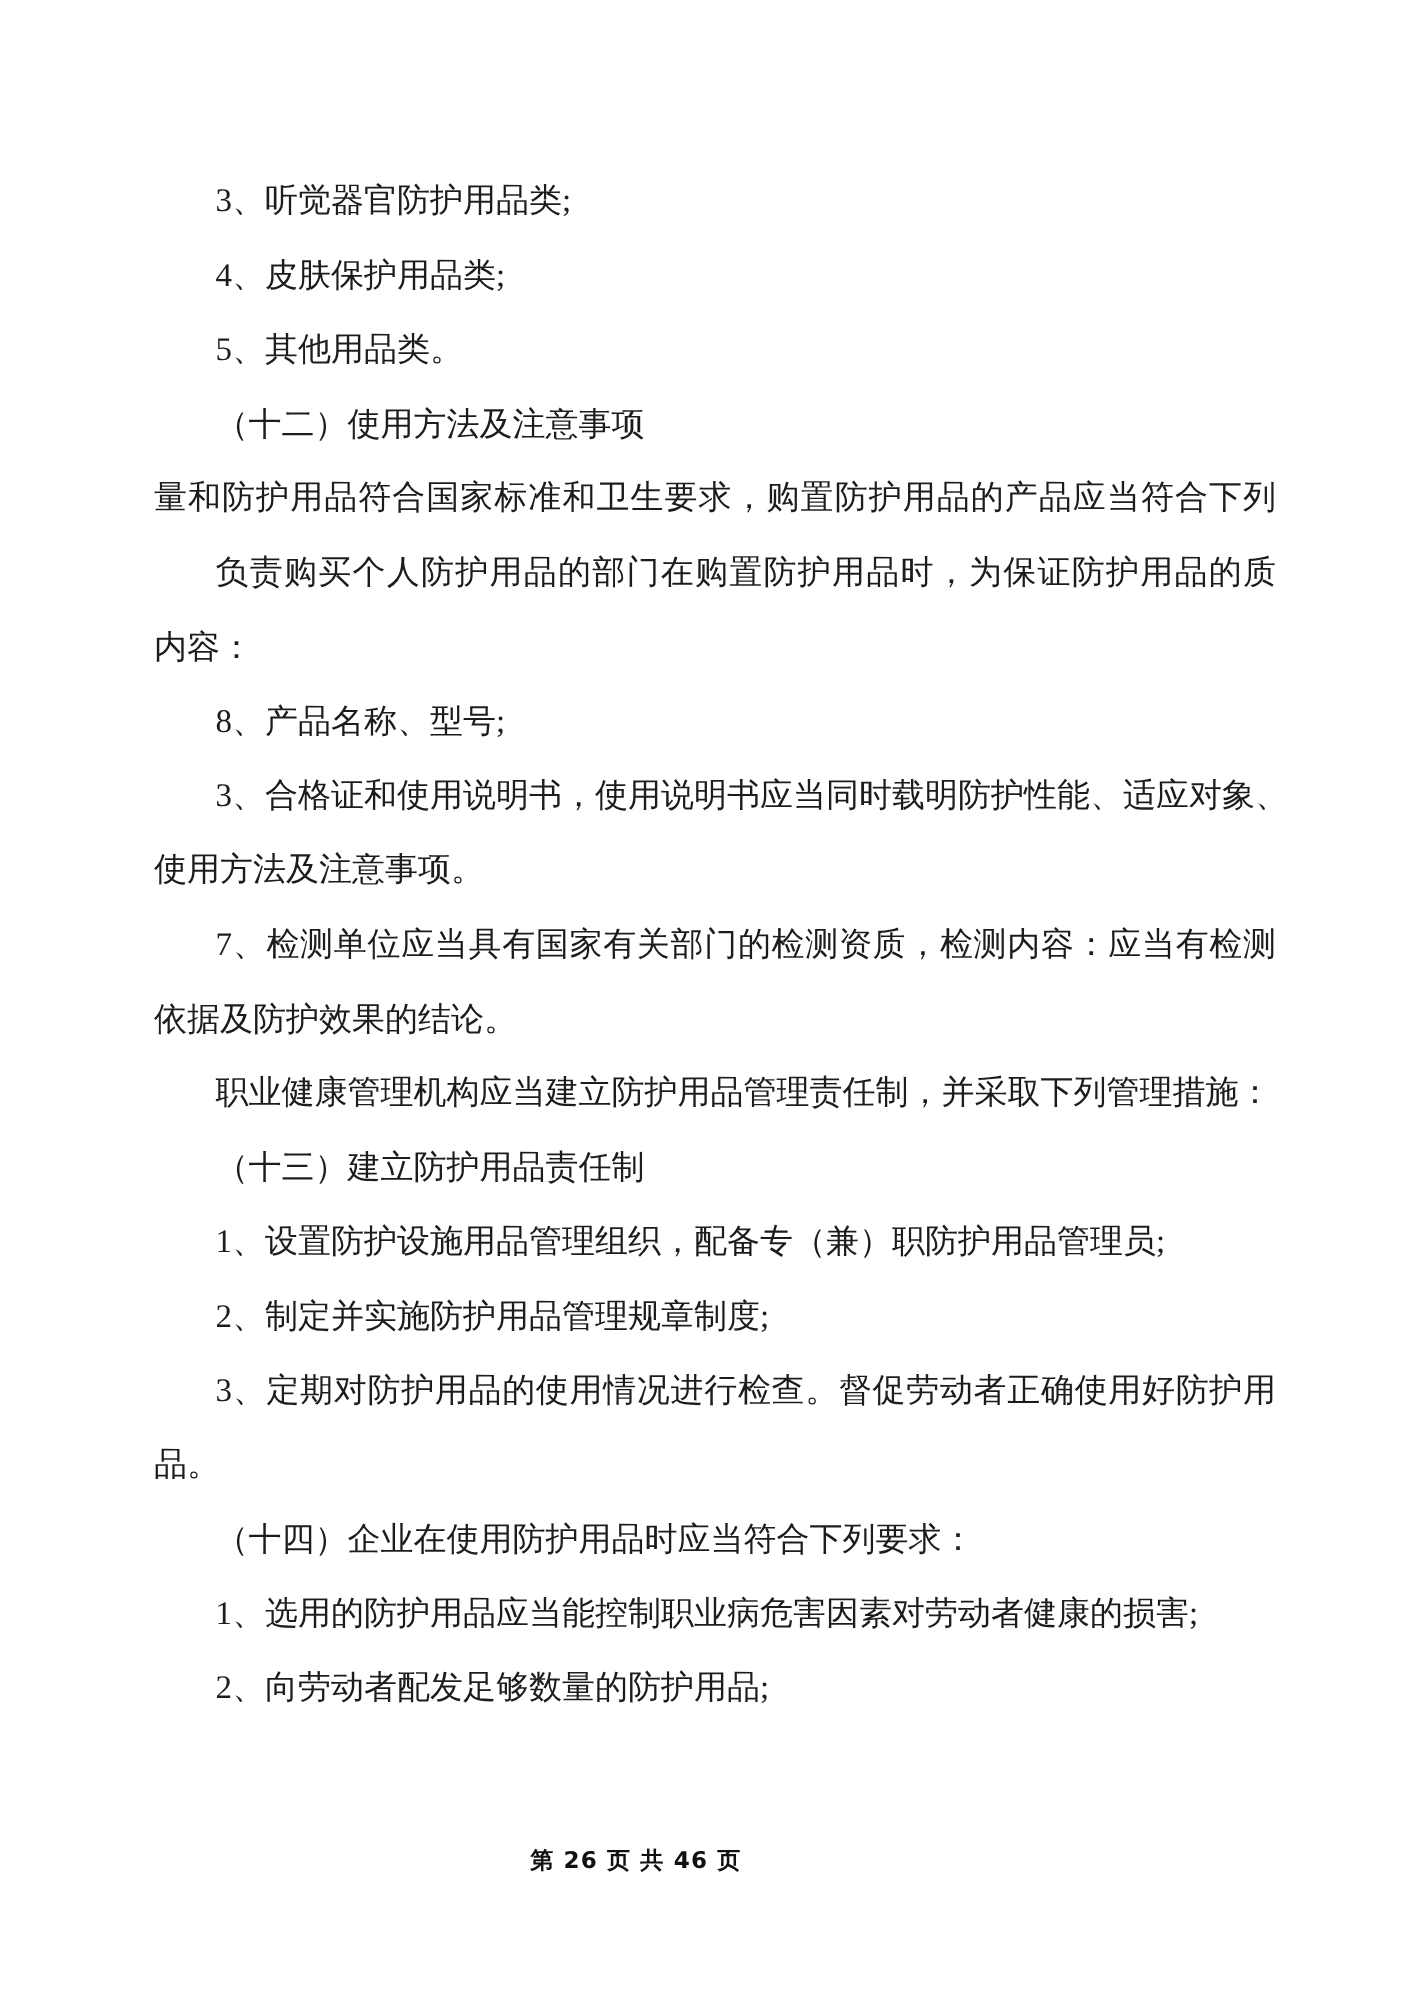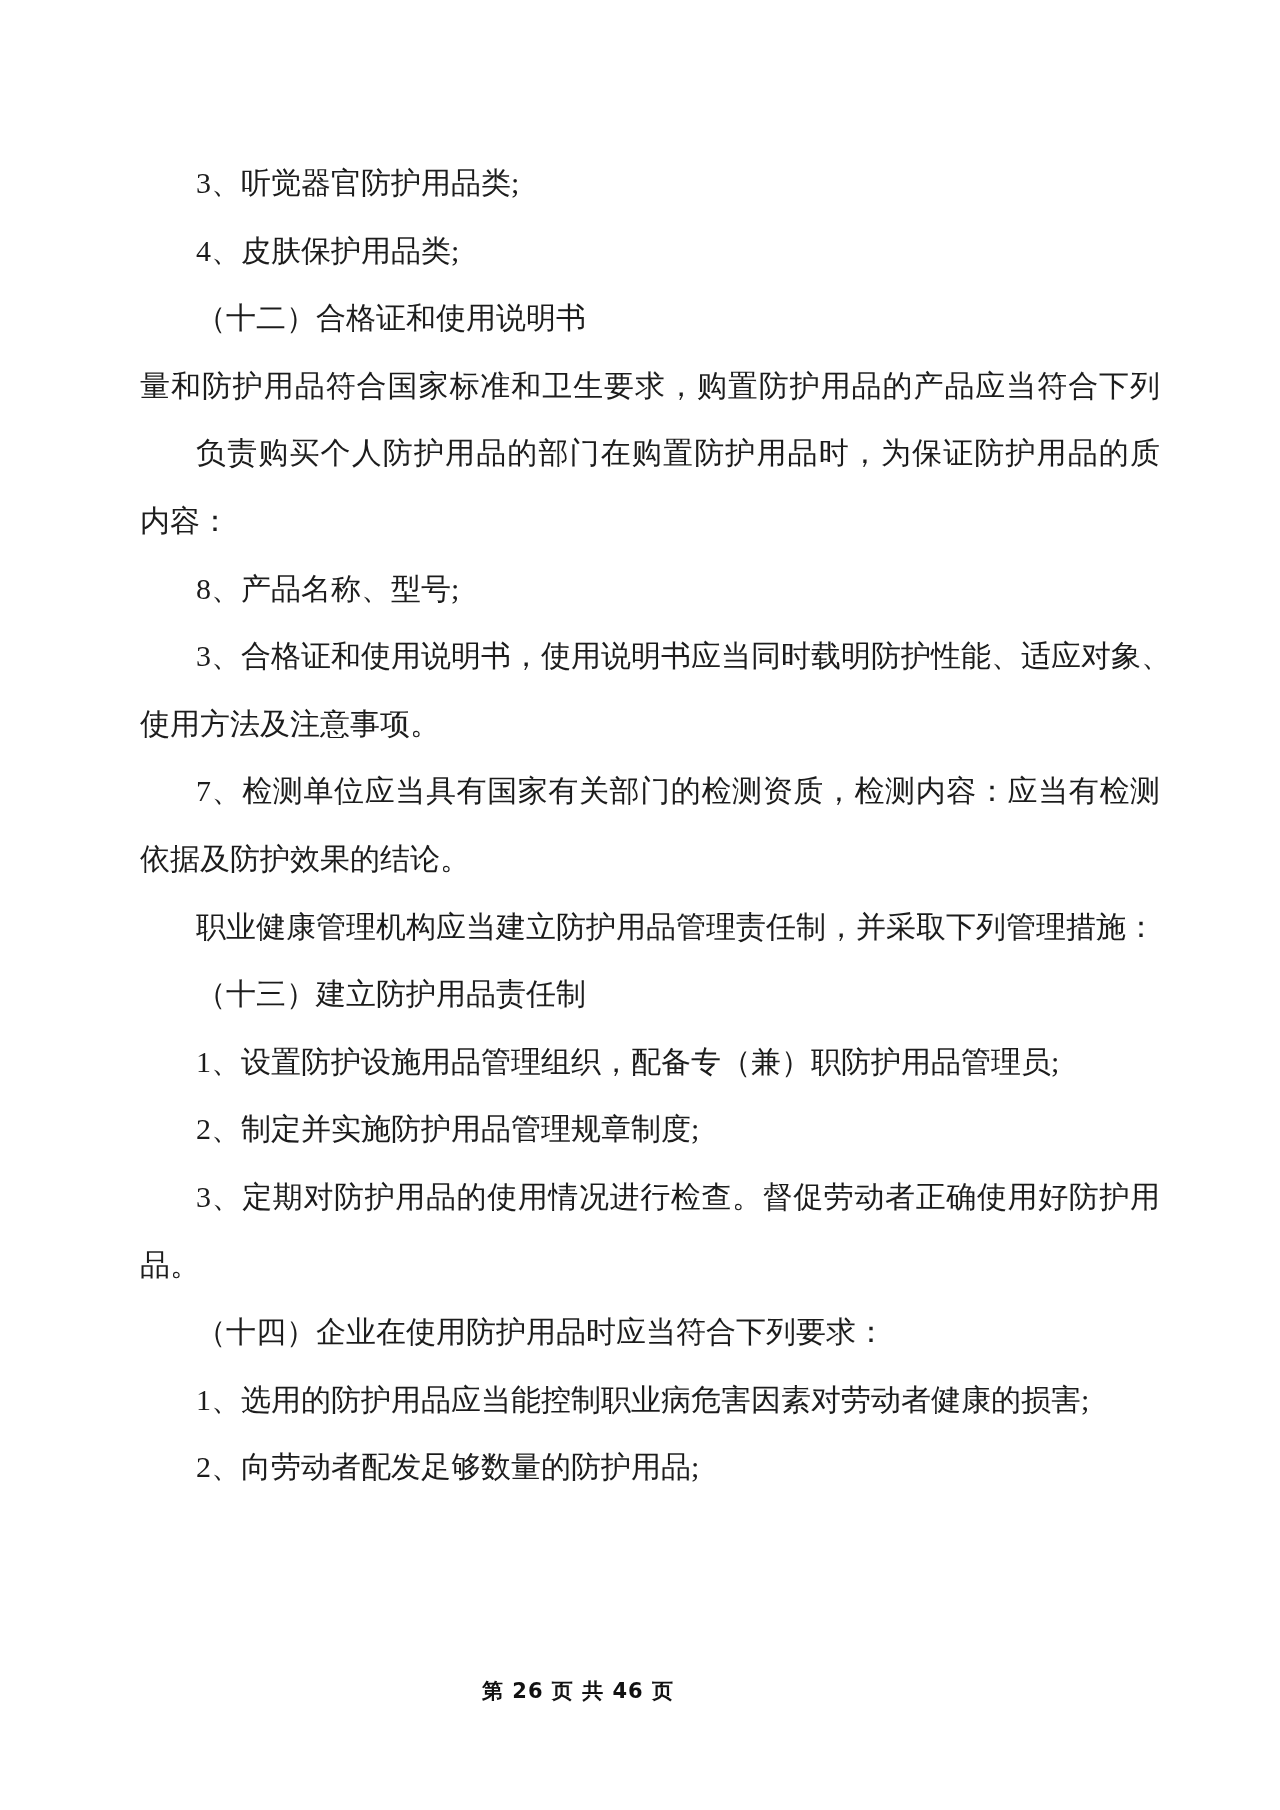--- a/index.html
+++ b/index.html
@@ -51,21 +51,22 @@
     text-align: center;
   }
 </style>
 </head>
 <body>
 
 <div class="page">
   <div class="content">
     <div class="ln ind">3、听觉器官防护用品类;</div>
     <div class="ln ind">4、皮肤保护用品类;</div>
-    <div class="ln ind">（十二）合格证和使用说明书</div>
+    <div class="ln ind">5、其他用品类。</div>
+    <div class="ln ind">（十二）使用方法及注意事项</div>
     <div class="ln just">量和防护用品符合国家标准和卫生要求，购置防护用品的产品应当符合下列</div>
     <div class="ln ind just">负责购买个人防护用品的部门在购置防护用品时，为保证防护用品的质</div>
     <div class="ln">内容：</div>
     <div class="ln ind">8、产品名称、型号;</div>
     <div class="ln ind just">3、合格证和使用说明书，使用说明书应当同时载明防护性能、适应对象、</div>
     <div class="ln">使用方法及注意事项。</div>
     <div class="ln ind just">7、检测单位应当具有国家有关部门的检测资质，检测内容：应当有检测</div>
     <div class="ln">依据及防护效果的结论。</div>
     <div class="ln ind">职业健康管理机构应当建立防护用品管理责任制，并采取下列管理措施：</div>
     <div class="ln ind">（十三）建立防护用品责任制</div>

